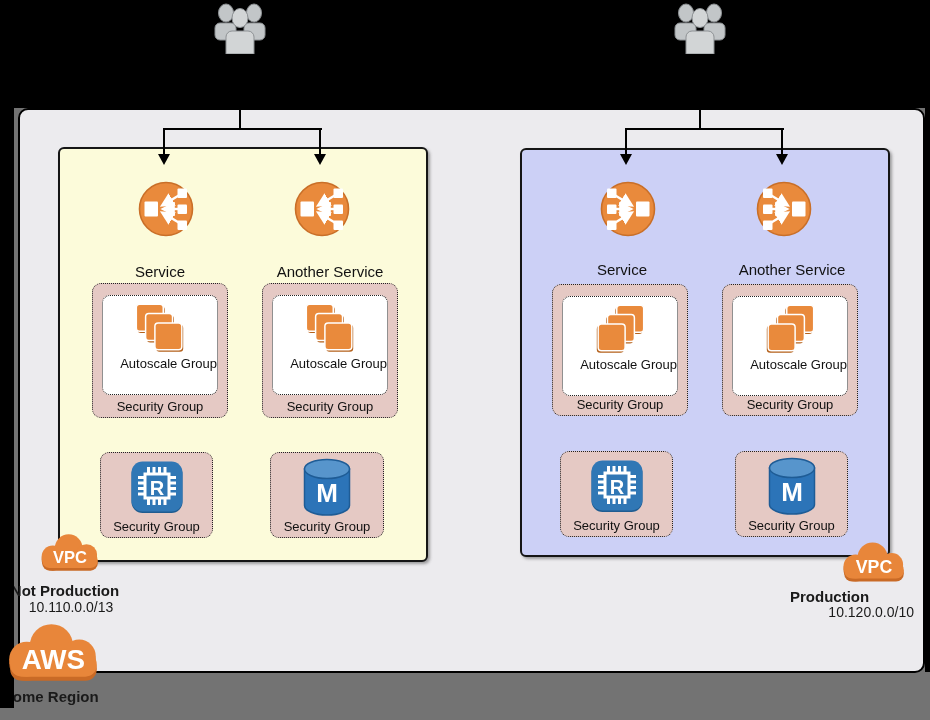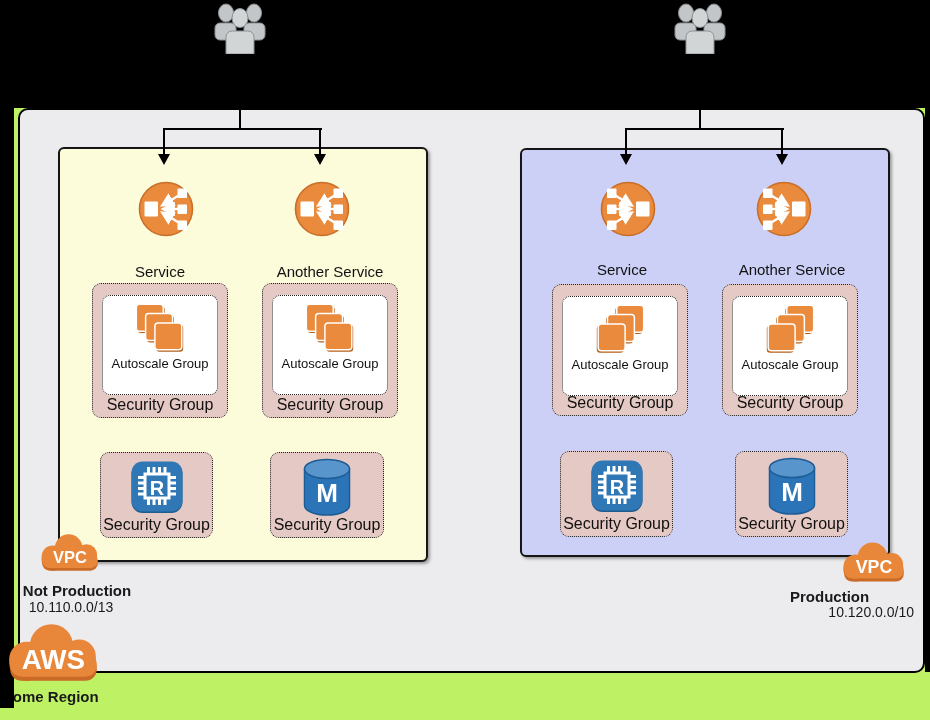--- a/index.html
+++ b/index.html
@@ -1,16 +1,16 @@
 <!DOCTYPE html>
 <html><head>
 <meta charset="utf-8">
 <style>
   html,body{margin:0;padding:0;background:#fff;}
-  #canvas{position:relative;width:930px;height:720px;background:#bef264;overflow:hidden;
+  #canvas{position:relative;width:930px;height:720px;background:#737373;overflow:hidden;
           font-family:"Liberation Sans", sans-serif;color:#1a1a1a;}
   .abs{position:absolute;}
   
   .band-top{left:0;top:0;width:930px;height:108px;background:#000;z-index:5;}
   .strip-left{left:0;top:0;width:14px;height:708px;background:#000;z-index:6;}
   .strip-right{left:925px;top:0;width:5px;height:672px;background:#000;z-index:6;}
   
   .region{left:18px;top:108px;width:907px;height:565px;background:#ECEBEE;
           border:2px solid #000;border-radius:10px;box-sizing:border-box;z-index:1;}
   
@@ -20,22 +20,22 @@
   
   .vpc{border:2px solid #151515;border-radius:6px;box-sizing:border-box;z-index:2;
        box-shadow:2px 2px 3px rgba(60,60,60,.45);}
   .vpc-yellow{left:58px;top:147px;width:370px;height:415px;background:#FCFBDA;}
   .vpc-purple{left:520px;top:148px;width:370px;height:409px;background:#CCD0F6;}
   .svc-label{top:114px;width:140px;text-align:center;font-size:15px;color:#111;white-space:nowrap;}
   .sg-box{background:#E5C9C4;border:1.6px dotted #222;border-radius:9px;box-sizing:border-box;}
   .sg-top{top:134px;width:136px;height:135px;}
   .as-box{left:9px;top:11px;width:116px;height:100px;background:#fff;border:1.5px dotted #222;
           border-radius:8px;box-sizing:border-box;}
-  .as-label{top:60px;left:0;width:100%;text-align:center;font-size:13px;line-height:1.22;color:#111;}
-  .sg-label{left:0;bottom:3px;width:100%;text-align:center;font-size:16px;color:#111;}
+  .as-label{top:60px;left:0;width:100%;text-align:right;font-size:13px;line-height:1.22;color:#111;}
+  .sg-label{left:0;bottom:3px;width:100%;text-align:center;font-size:13px;color:#111;}
   .sg-bot{top:303px;height:86px;}
   .icon-center{left:50%;transform:translateX(-50%);}
   .mirror{transform:scaleX(-1);}
   .mirror-center{left:50%;transform:translateX(-50%) scaleX(-1);}
   
   .vpc-name{font-size:15px;font-weight:bold;z-index:3;}
   .vpc-cidr{font-size:14px;z-index:3;}
   .cloud{z-index:3;}
   .cloud-hi{z-index:7;}
   .footer-region{left:2px;top:688px;font-size:15px;font-weight:bold;z-index:2;white-space:nowrap;}
@@ -241,21 +241,21 @@
         <text x="26" y="44" text-anchor="middle" font-size="26" font-weight="bold" fill="#fff">M</text>
         </svg>
       <div class="abs sg-label">Security Group</div>
     </div>
   </div>
 
   <svg class="abs cloud" style="left:37px;top:531px" width="66" height="45" viewBox="0 0 100 62">
       <use href="#cloud-glyph"></use>
     <text x="50" y="45" text-anchor="middle" font-size="25" font-weight="bold" fill="#fff">VPC</text>
     </svg>
-  <div class="abs vpc-name" style="left:16px;top:582px;width:122px;text-align:center">Not Production</div>
+  <div class="abs vpc-name" style="left:4px;top:582px;width:122px;text-align:center">Not Production</div>
   <div class="abs vpc-cidr" style="left:8px;top:599px;width:126px;text-align:center">10.110.0.0/13</div>
 
   <svg class="abs cloud" style="left:837px;top:541px" width="74" height="44" viewBox="0 0 100 62">
       <use href="#cloud-glyph"></use>
     <text x="50" y="45" text-anchor="middle" font-size="25" font-weight="bold" fill="#fff">VPC</text>
     </svg>
   <div class="abs vpc-name" style="left:790px;top:588px;width:123px;text-align:left">Production</div>
   <div class="abs vpc-cidr" style="left:790px;top:604px;width:124px;text-align:right">10.120.0.0/10</div>
 
   <div class="abs footer-region">Home Region</div>

